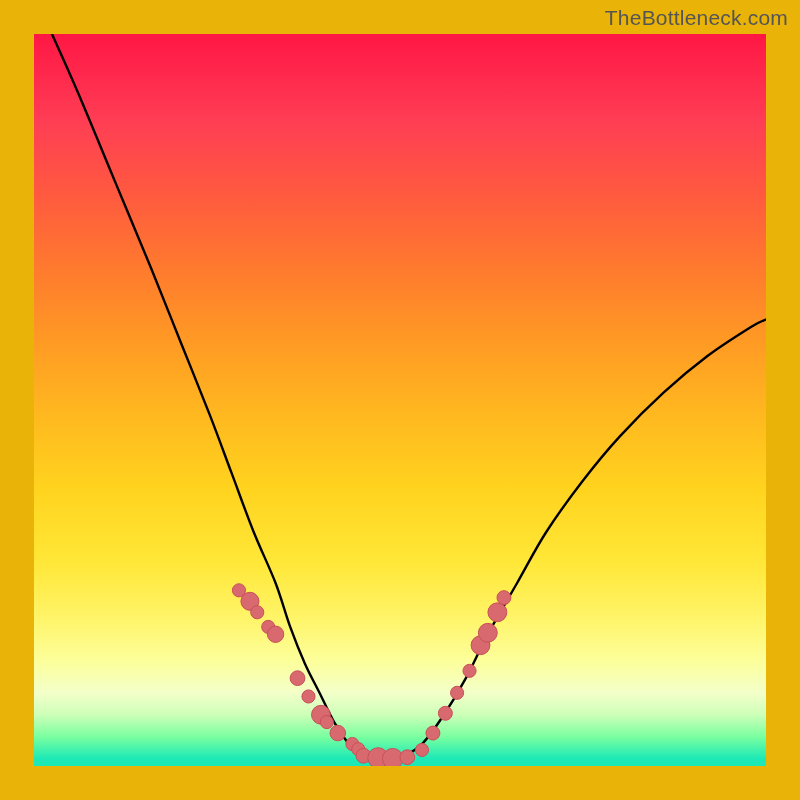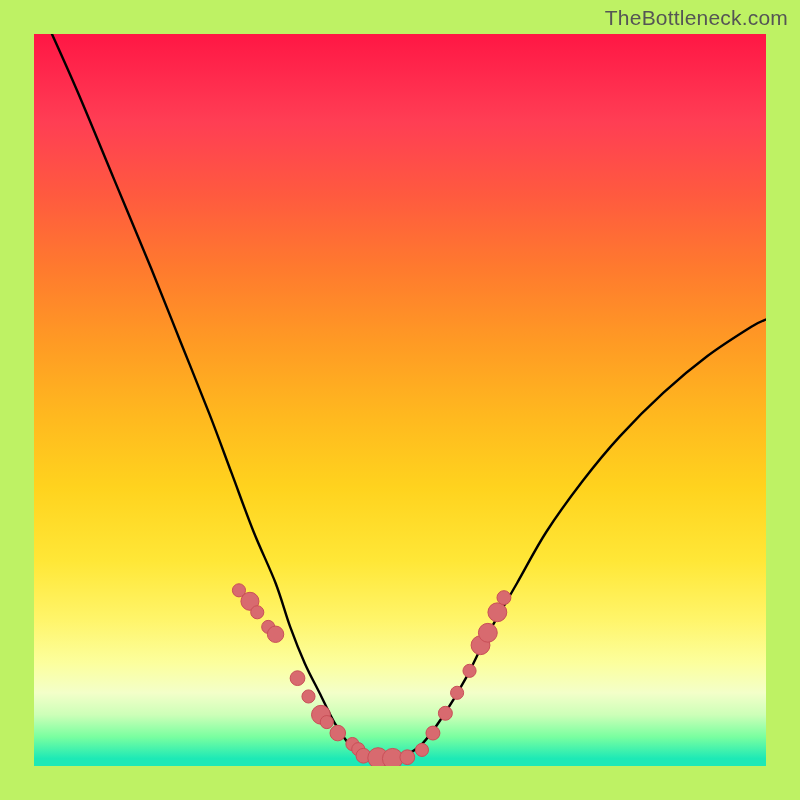--- a/index.html
+++ b/index.html
@@ -8,21 +8,21 @@
     width: 800px;
     height: 800px;
     overflow: hidden;
     background: #000;
     font-family: Arial, Helvetica, sans-serif;
   }
   .stage {
     position: relative;
     width: 800px;
     height: 800px;
-    background: #bef264;
+    background: #eab308;
   }
   .plot-area {
     position: absolute;
     left: 34px;
     top: 34px;
     width: 732px;
     height: 732px;
     overflow: hidden;
   }
   .gradient-bg {

